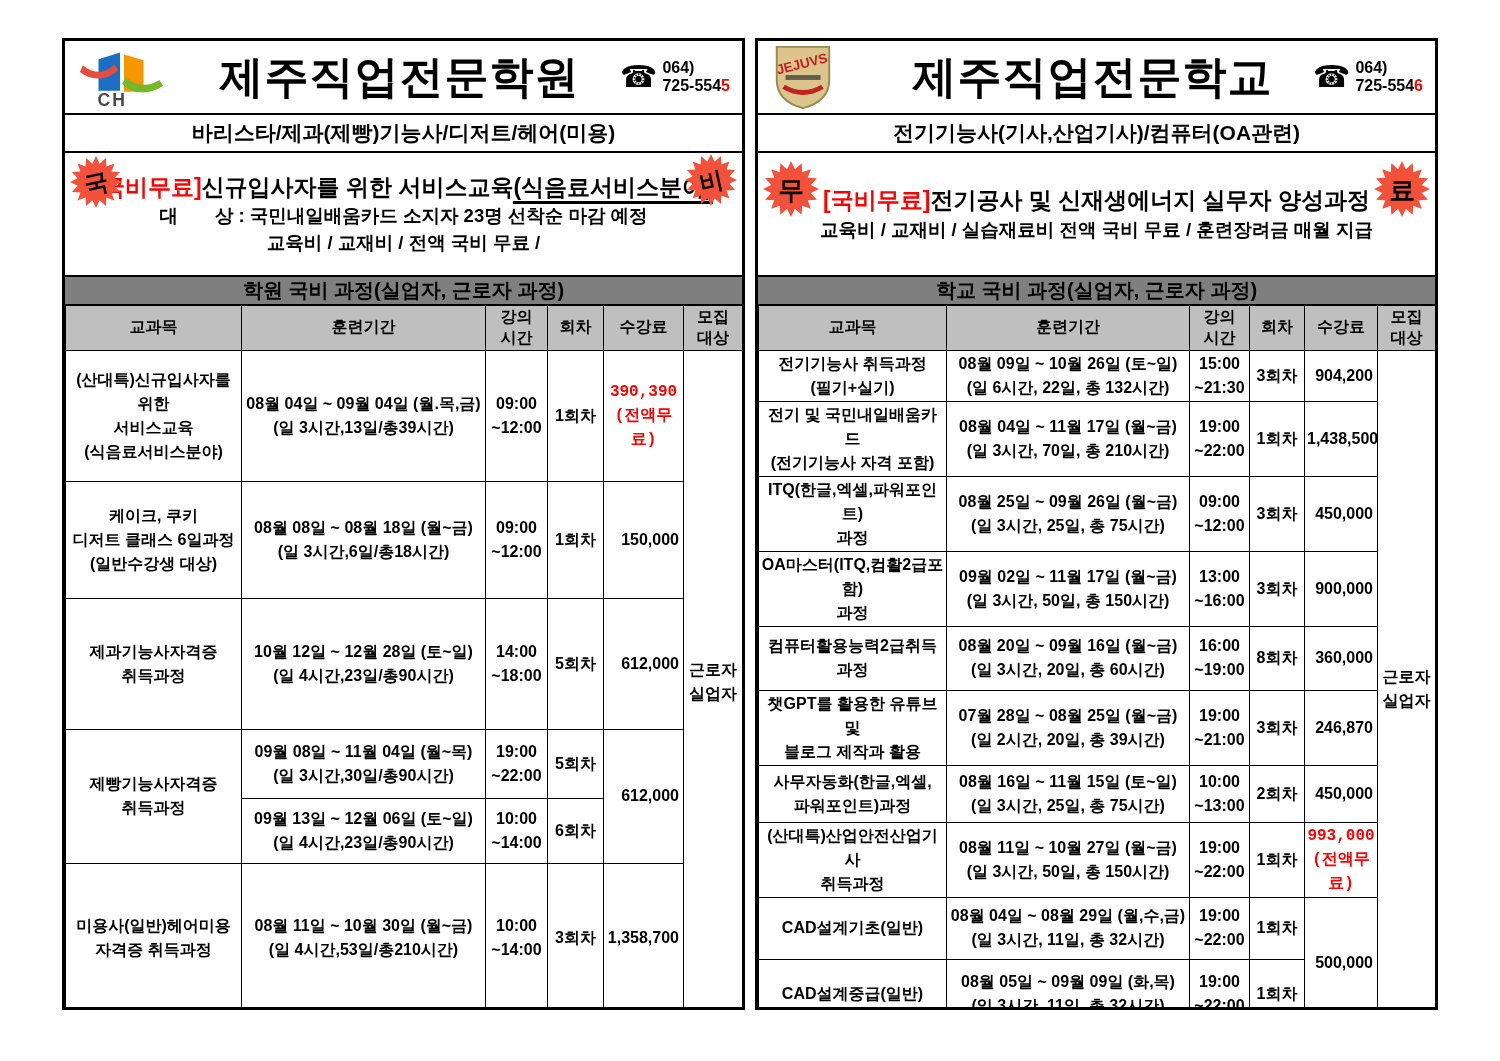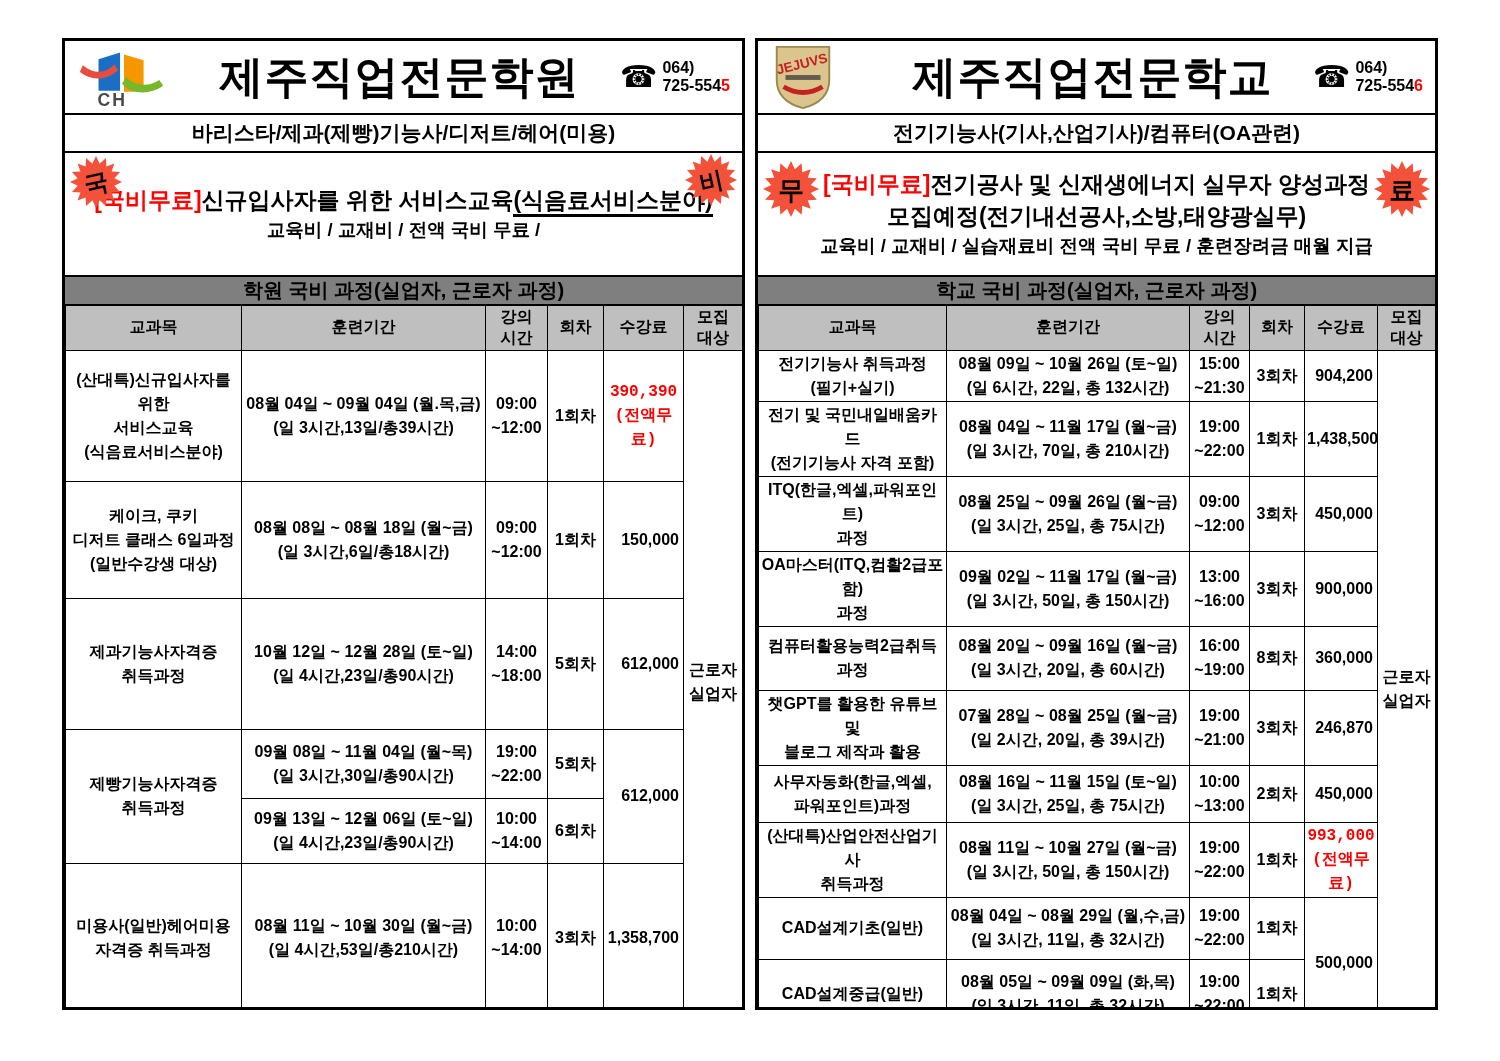--- a/index.html
+++ b/index.html
@@ -78,20 +78,21 @@
           <text x="50" y="52" text-anchor="middle" dominant-baseline="central" font-size="46" font-weight="800" fill="#000" transform="rotate(-12 50 50)">국</text>
         </svg>
       </span>
       <span class="burst br">
         <svg viewBox="0 0 100 100" width="100%" height="100%">
           <polygon fill="#f4513a" points="100,50 85.3,57 96.2,69.1 79.9,70 85.4,85.4 70,79.9 69.1,96.2 57,85.3 50,100 43,85.3 30.9,96.2 30,79.9 14.6,85.4 20.1,70 3.8,69.1 14.7,57 0,50 14.7,43 3.8,30.9 20.1,30 14.6,14.6 30,20.1 30.9,3.8 43,14.7 50,0 57,14.7 69.1,3.8 70,20.1 85.4,14.6 79.9,30 96.2,30.9 85.3,43"></polygon>
           <text x="50" y="52" text-anchor="middle" dominant-baseline="central" font-size="46" font-weight="800" fill="#000" transform="rotate(-12 50 50)">비</text>
         </svg>
       </span>
       <div class="n-big"><span class="red">[국비무료]</span><span>신규입사자를 위한 서비스교육</span><span class="uline">(식음료서비스분야)</span></div>
+      <div class="n-small">대　　상 : 국민내일배움카드 소지자 23명 선착순 마감 예정</div>
       <div class="n-small">교육비 / 교재비 / 전액 국비 무료 /</div>
     </div>
 
     <div class="section-bar">학원 국비 과정(실업자, 근로자 과정)</div>
 
     <table>
       <colgroup>
         <col style="width:176px">
           <col style="width:244px">
           <col style="width:62px">
@@ -207,21 +208,20 @@
           <text x="50" y="52" text-anchor="middle" dominant-baseline="central" font-size="46" font-weight="800" fill="#000">무</text>
         </svg>
       </span>
       <span class="burst br">
         <svg viewBox="0 0 100 100" width="100%" height="100%">
           <polygon fill="#f4513a" points="100,50 85.3,57 96.2,69.1 79.9,70 85.4,85.4 70,79.9 69.1,96.2 57,85.3 50,100 43,85.3 30.9,96.2 30,79.9 14.6,85.4 20.1,70 3.8,69.1 14.7,57 0,50 14.7,43 3.8,30.9 20.1,30 14.6,14.6 30,20.1 30.9,3.8 43,14.7 50,0 57,14.7 69.1,3.8 70,20.1 85.4,14.6 79.9,30 96.2,30.9 85.3,43"></polygon>
           <text x="50" y="52" text-anchor="middle" dominant-baseline="central" font-size="46" font-weight="800" fill="#000">료</text>
         </svg>
       </span>
       <div class="n-big"><span class="red">[국비무료]</span><span>전기공사 및 신재생에너지 실무자 양성과정</span></div>
-      <div class="n-big">모집예정(전기내선공사,소방,태양광실무)</div>
       <div class="n-small">교육비 / 교재비 / 실습재료비 전액 국비 무료 / 훈련장려금 매월 지급</div>
     </div>
 
     <div class="section-bar">학교 국비 과정(실업자, 근로자 과정)</div>
 
     <table>
       <colgroup>
         <col style="width:188px">
           <col style="width:243px">
           <col style="width:60px">

